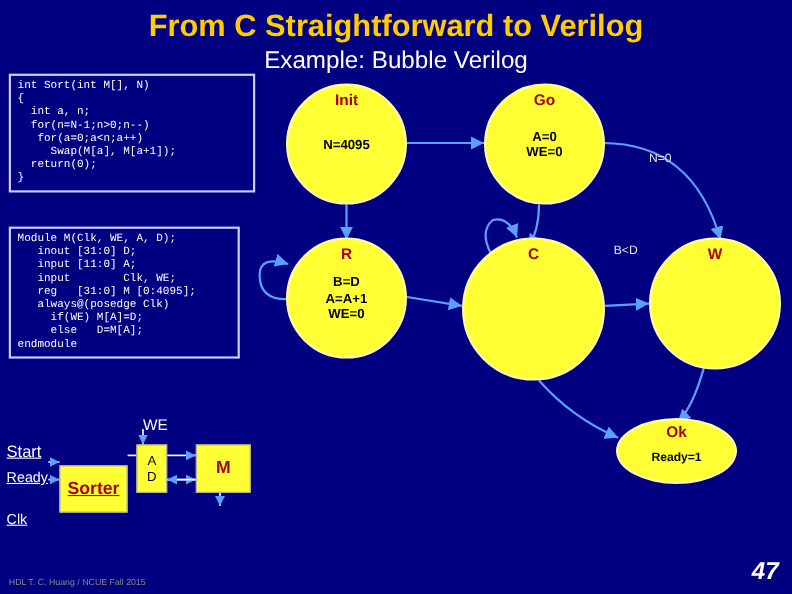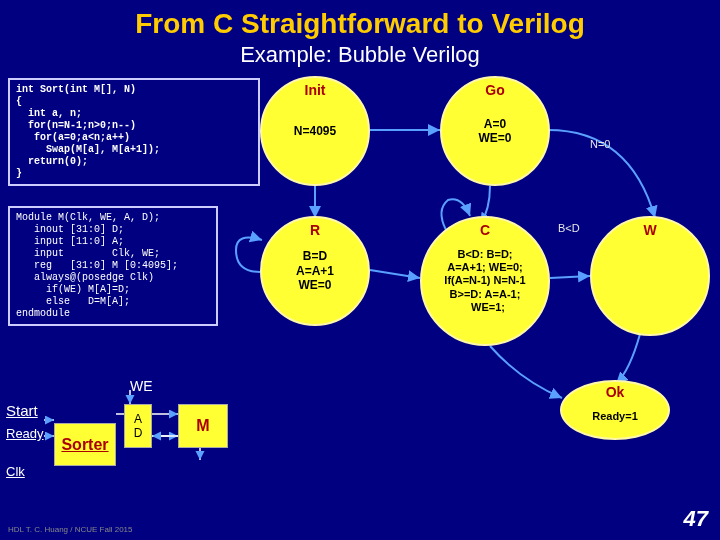--- a/index.html
+++ b/index.html
@@ -27,21 +27,21 @@
     position: absolute;
     background: #000080;
     border: 2px solid #ccccff;
     padding: 4px 6px;
     color: #ffffff;
     font-family: "Courier New", monospace;
     font-size: 10px;
     line-height: 1.2;
     white-space: pre;
   }
-  .code-c { left: 8px; top: 78px; width: 252px; font-weight: bold; }
+  .code-c { left: 8px; top: 67px; width: 224px; }
   .code-v { left: 8px; top: 206px; width: 210px; }
   .state {
     position: absolute;
     background: #ffff33;
     border: 2px solid #fff7aa;
     border-radius: 50%;
     display: flex;
     flex-direction: column;
     align-items: center;
     justify-content: center;
@@ -164,25 +164,20 @@
 WE=0</div>
 </div>
 <div class="state s-r">
   <div class="name">R</div>
   <div class="body" style="white-space: pre;">B=D
 A=A+1
 WE=0</div>
 </div>
 <div class="state s-c">
   <div class="name">C</div>
-  <div class="body" style="font-size: 11px; white-space: pre;">B&lt;D: B=D;
-A=A+1; WE=0;
-If(A=N-1) N=N-1
-B&gt;=D: A=A-1;
-  WE=1;</div>
 </div>
 <div class="state s-w">
   <div class="name">W</div>
 </div>
 <div class="state s-ok">
   <div class="name" style="top:2px;">Ok</div>
   <div class="body" style="font-size:11px;margin-top:14px;">Ready=1</div>
 </div>
 
 <div class="arrow-label n0">N=0</div>

